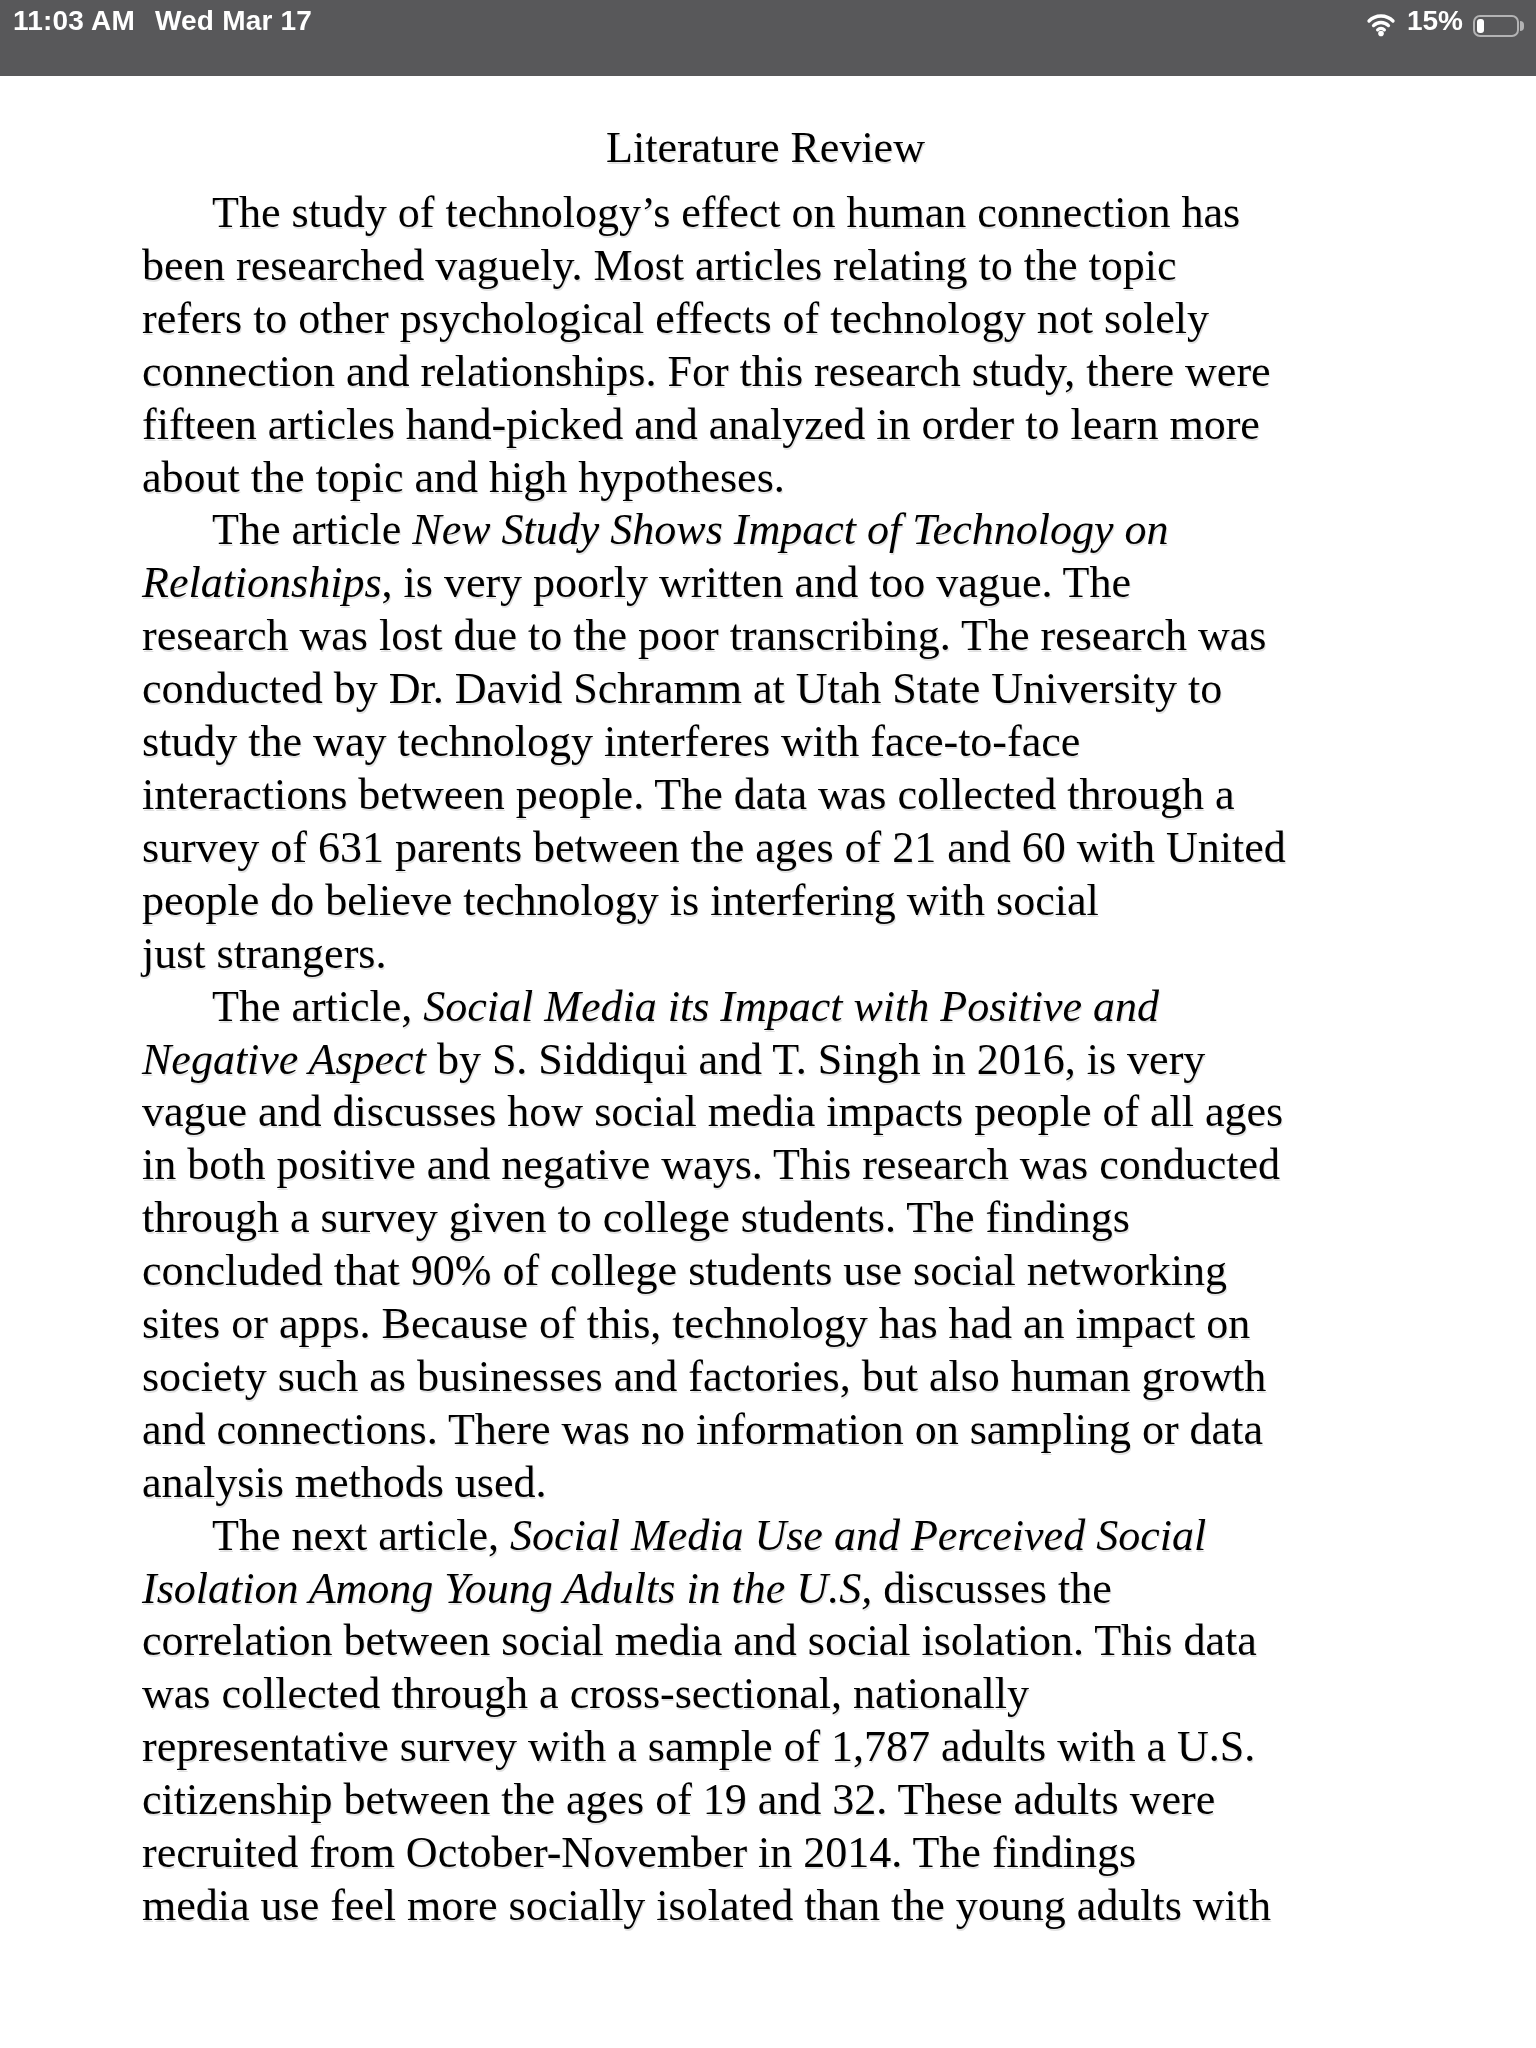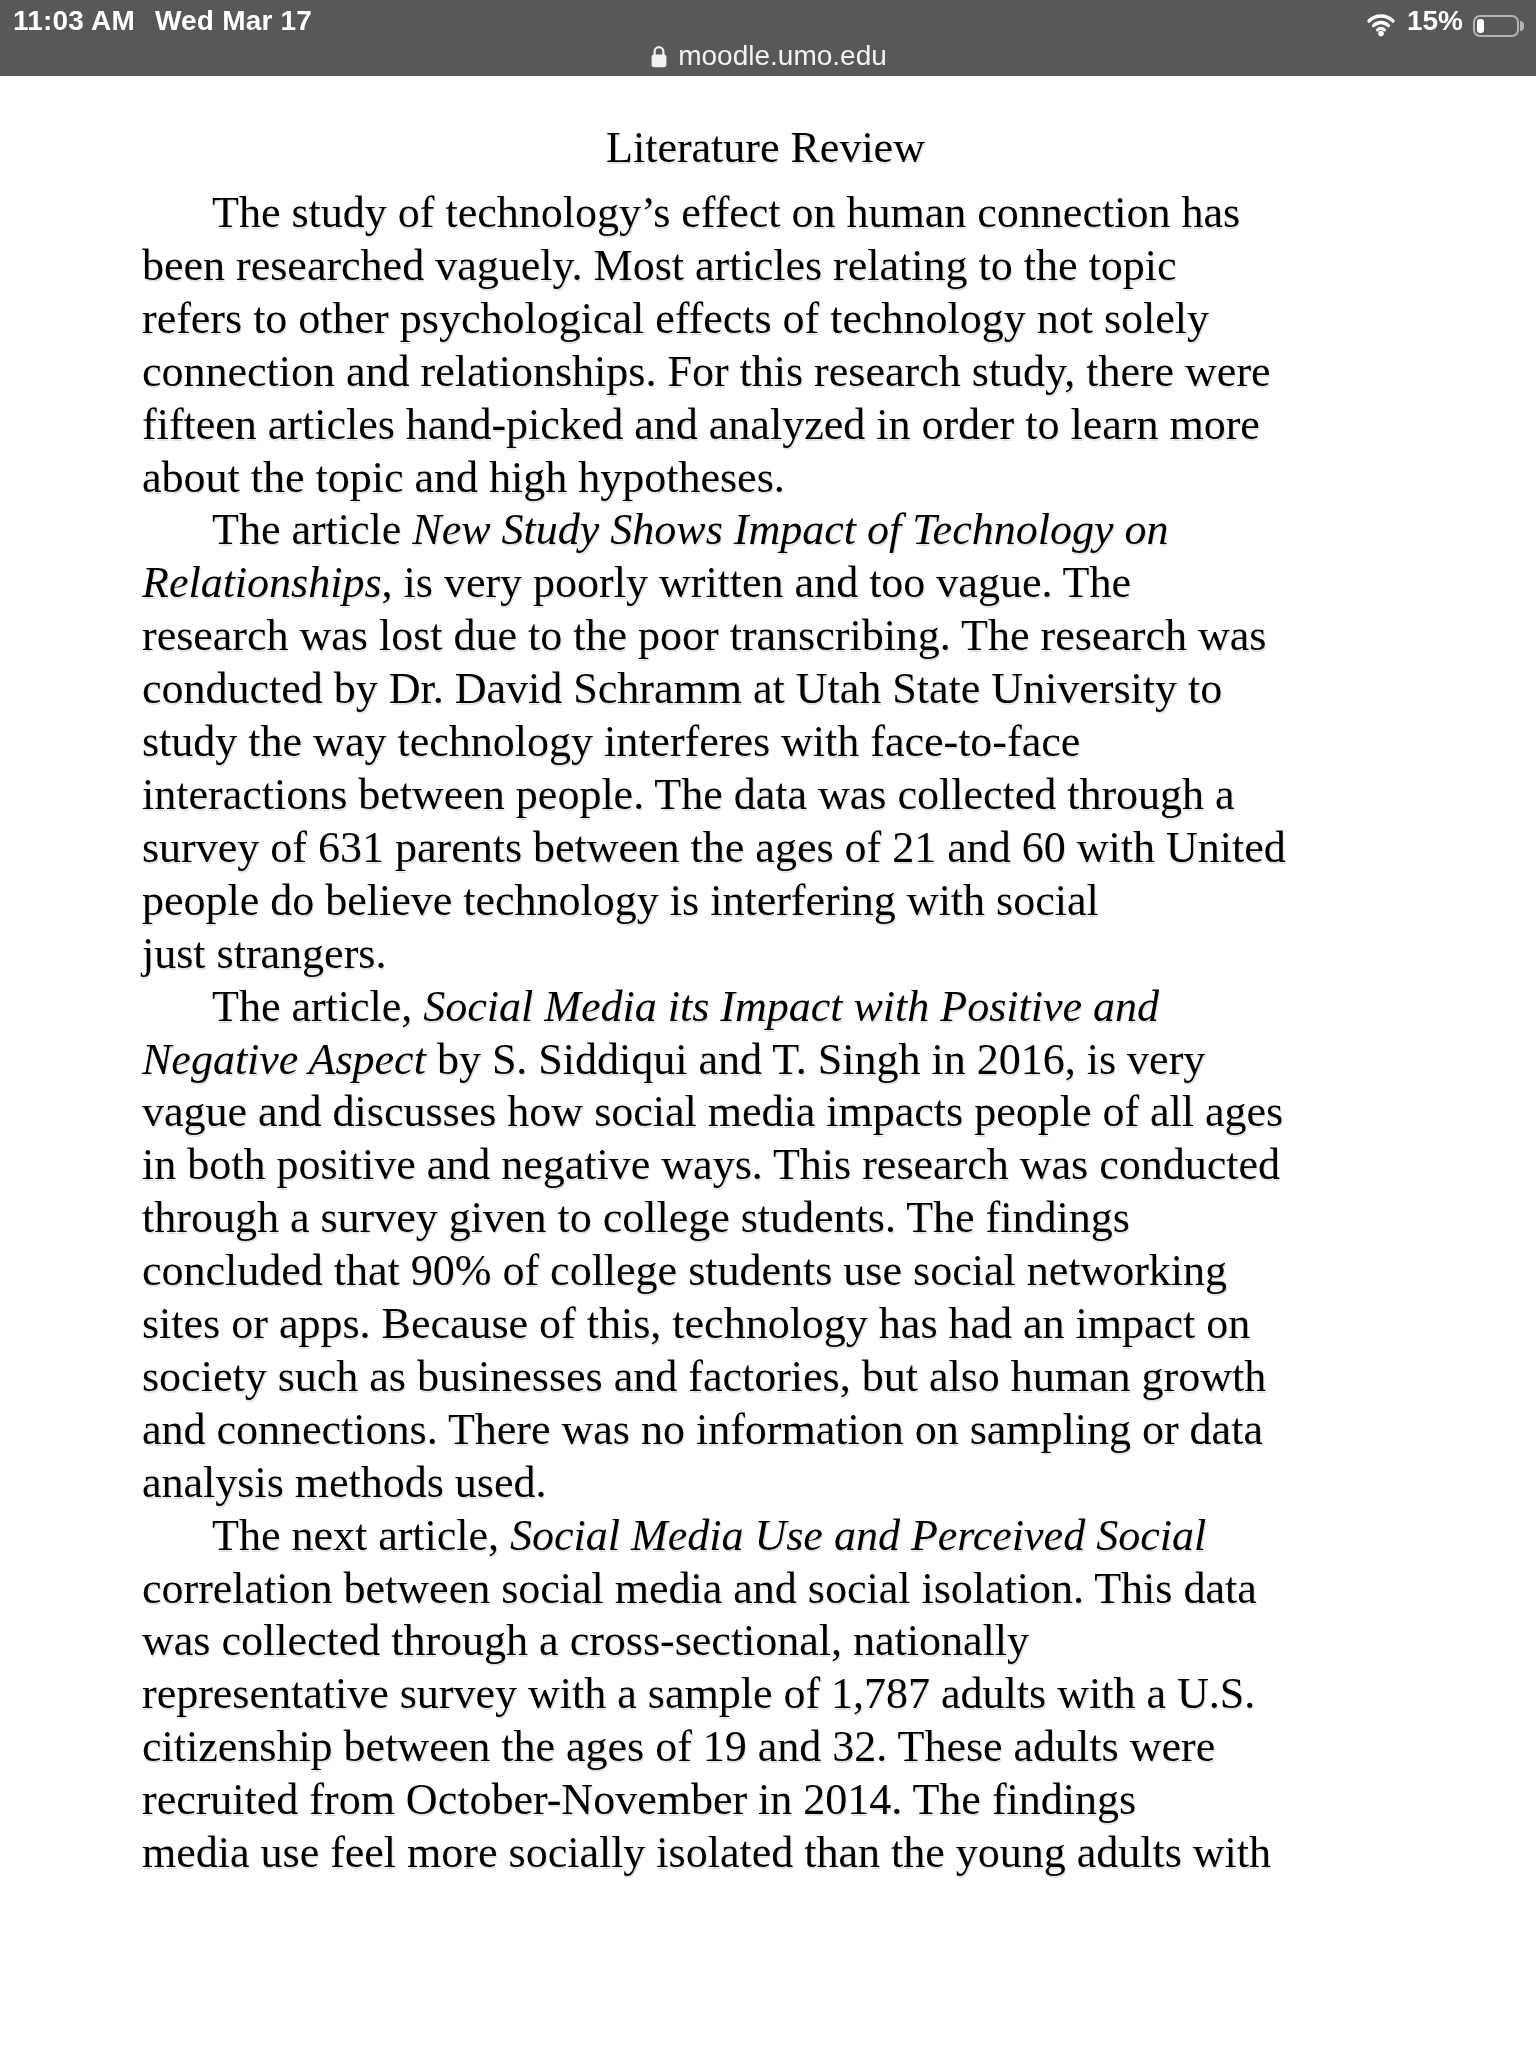--- a/index.html
+++ b/index.html
@@ -103,29 +103,20 @@
       </span>
       <span class="battery-percent">15%</span>
       <span class="battery-icon-wrap">
         <span class="battery-body">
           <span class="battery-fill"></span>
         </span>
         <span class="battery-nub"></span>
       </span>
     </div>
   </div>
-  <div class="url-row">
-    <span class="lock-icon-wrap">
-      <svg width="20" height="26" viewBox="0 0 20 26" aria-hidden="true">
-        <path d="M5.6 11 V7.6 a4.4 4.4 0 0 1 8.8 0 V11" fill="none" stroke="#f2f2f2" stroke-width="2.2"></path>
-        <rect x="2.6" y="10.6" width="14.8" height="12.6" rx="2.6" fill="#f2f2f2"></rect>
-      </svg>
-    </span>
-    <span class="url-text">moodle.umo.edu</span>
-  </div>
 </header>
 
 <main class="doc-page">
   <h1 class="doc-title">Literature Review</h1>
   <div class="doc-body">
       <div class="line indent"><span>The study of technology’s effect on human connection has</span></div>
       <div class="line"><span>been researched vaguely. Most articles relating to the topic</span></div>
       <div class="line"><span>refers to other psychological effects of technology not solely</span></div>
       <div class="line"><span>connection and relationships. For this research study, there were</span></div>
       <div class="line"><span>fifteen articles hand-picked and analyzed in order to learn more</span></div>
@@ -143,20 +134,21 @@
       <div class="line"><em>Negative Aspect</em><span> by S. Siddiqui and T. Singh in 2016, is very</span></div>
       <div class="line"><span>vague and discusses how social media impacts people of all ages</span></div>
       <div class="line"><span>in both positive and negative ways. This research was conducted</span></div>
       <div class="line"><span>through a survey given to college students. The findings</span></div>
       <div class="line"><span>concluded that 90% of college students use social networking</span></div>
       <div class="line"><span>sites or apps. Because of this, technology has had an impact on</span></div>
       <div class="line"><span>society such as businesses and factories, but also human growth</span></div>
       <div class="line"><span>and connections. There was no information on sampling or data</span></div>
       <div class="line"><span>analysis methods used.</span></div>
       <div class="line indent"><span>The next article, </span><em>Social Media Use and Perceived Social</em></div>
+      <div class="line"><em>Isolation Among Young Adults in the U.S,</em><span> discusses the</span></div>
       <div class="line"><span>correlation between social media and social isolation. This data</span></div>
       <div class="line"><span>was collected through a cross-sectional, nationally</span></div>
       <div class="line"><span>representative survey with a sample of 1,787 adults with a U.S.</span></div>
       <div class="line"><span>citizenship between the ages of 19 and 32. These adults were</span></div>
       <div class="line"><span>recruited from October-November in 2014. The findings</span></div>
       <div class="line"><span>media use feel more socially isolated than the young adults with</span></div>
     </div>
 </main>
 
 </body></html>

